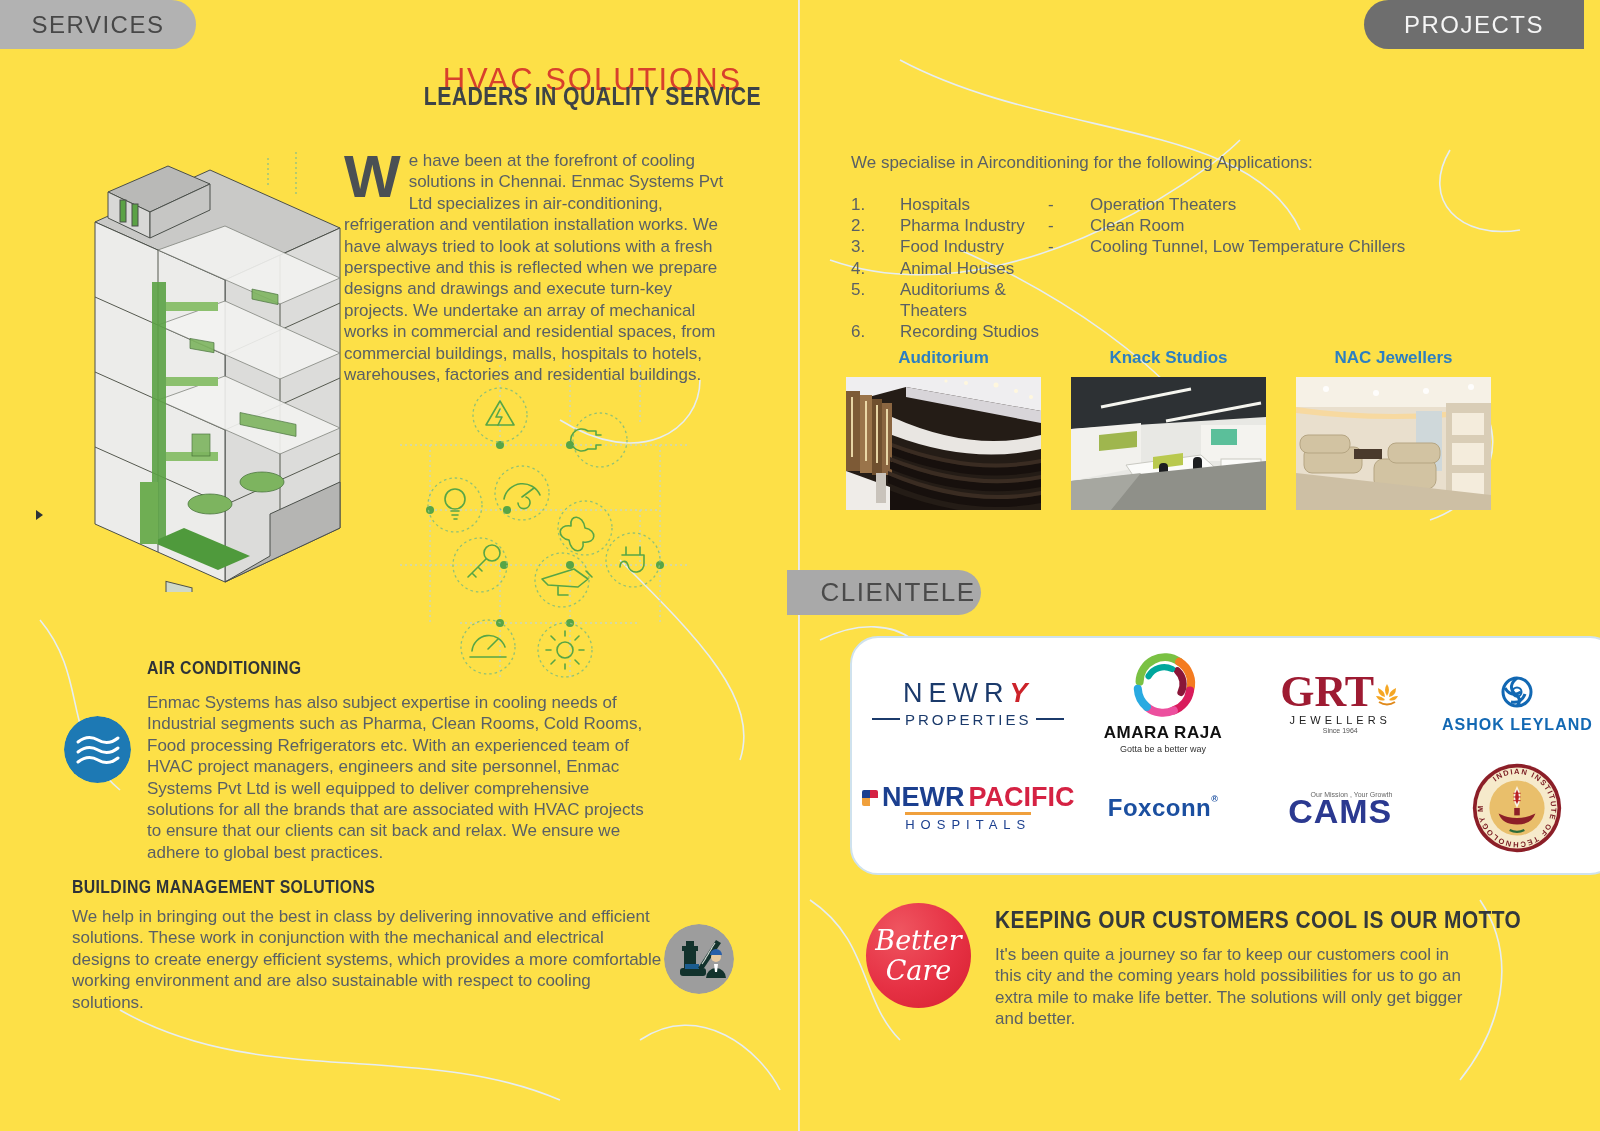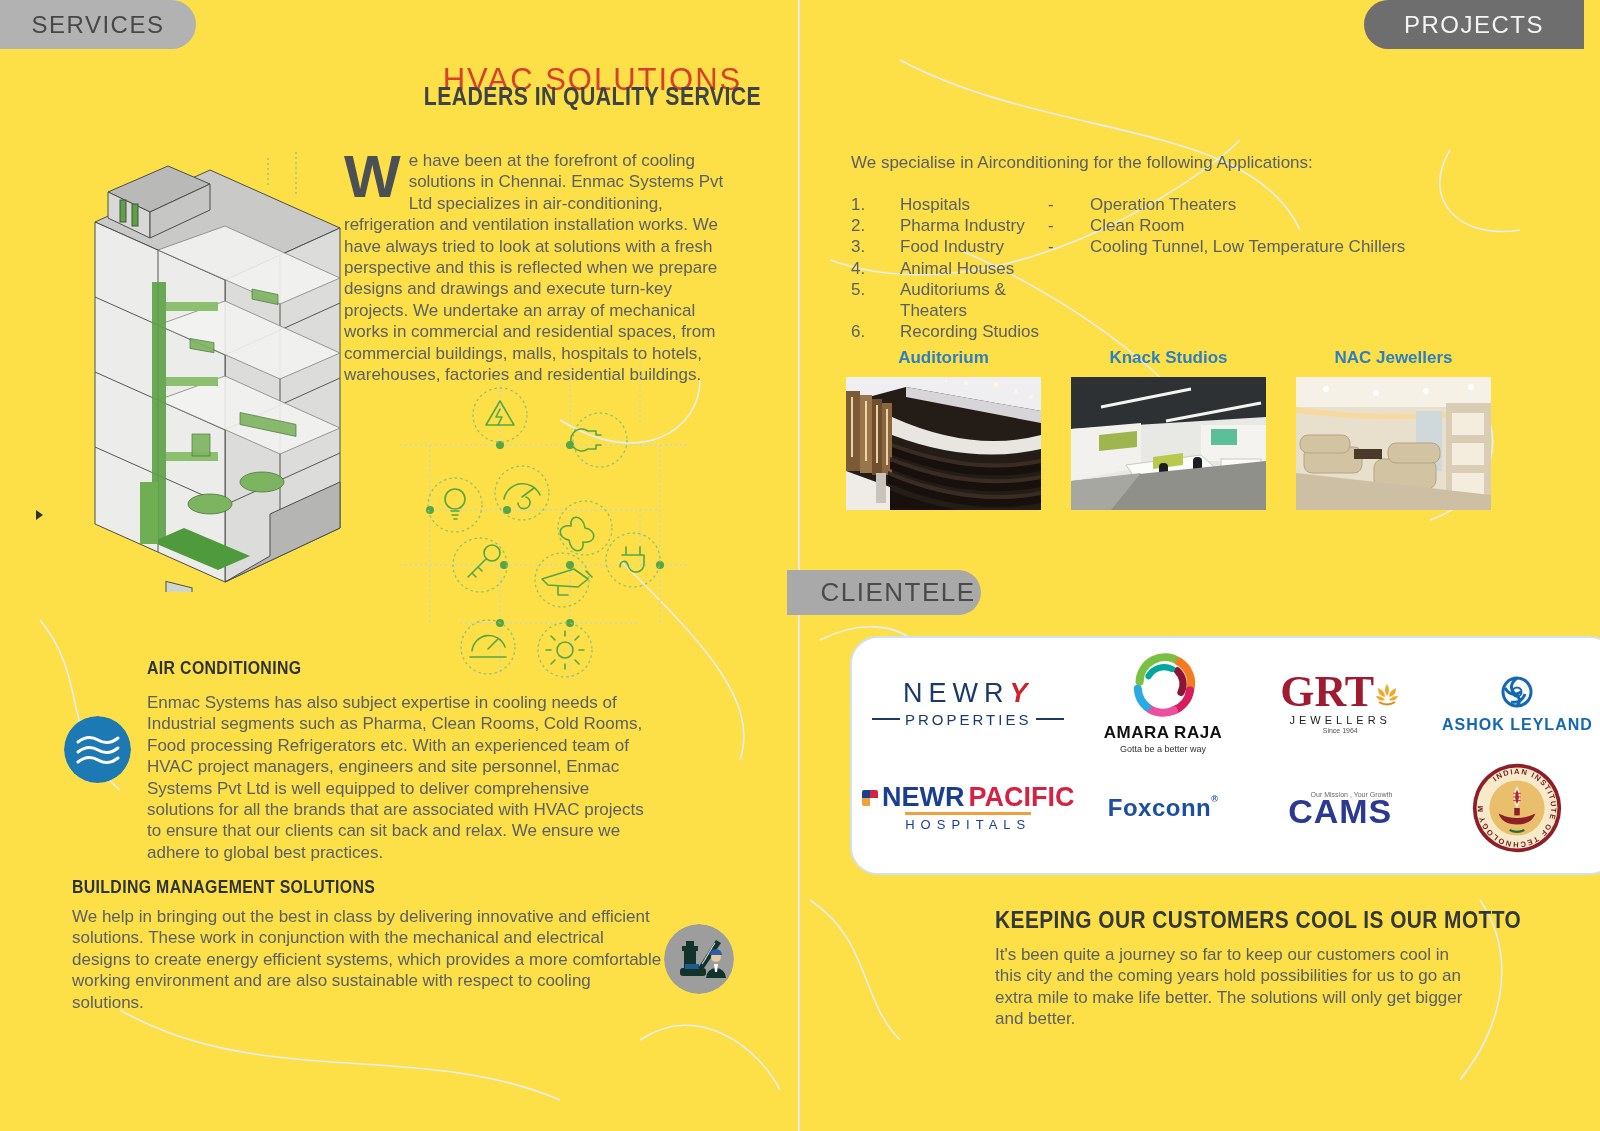--- a/index.html
+++ b/index.html
@@ -535,16 +535,20 @@
               <line x1="46" y1="42" x2="54" y2="42"></line>
             </g>
           <path d="M30,56 q20,10 40,0 q-4,12 -20,12 q-16,0 -20,-12z" fill="#8c1f28"></path>
           <rect x="47" y="50" width="6" height="8" fill="#8c1f28"></rect>
           <path d="M42,74 q8,4 16,0" stroke="#2b6b37" stroke-width="2.5" fill="none"></path>
         </g>
       </svg>
     </div>
   </div>
 
+  <div class="badge">
+    <span>Better</span>
+    <span>Care</span>
+  </div>
   <div class="motto-head">KEEPING OUR CUSTOMERS COOL IS OUR MOTTO</div>
   <div class="body-txt" style="left:995px;top:944px;width:484px">It's been quite a journey so far to keep our customers cool in this city and the coming years hold possibilities for us to go an extra mile to make life better. The solutions will only get bigger and better.</div>
 
 </div>
 
 </body></html>

